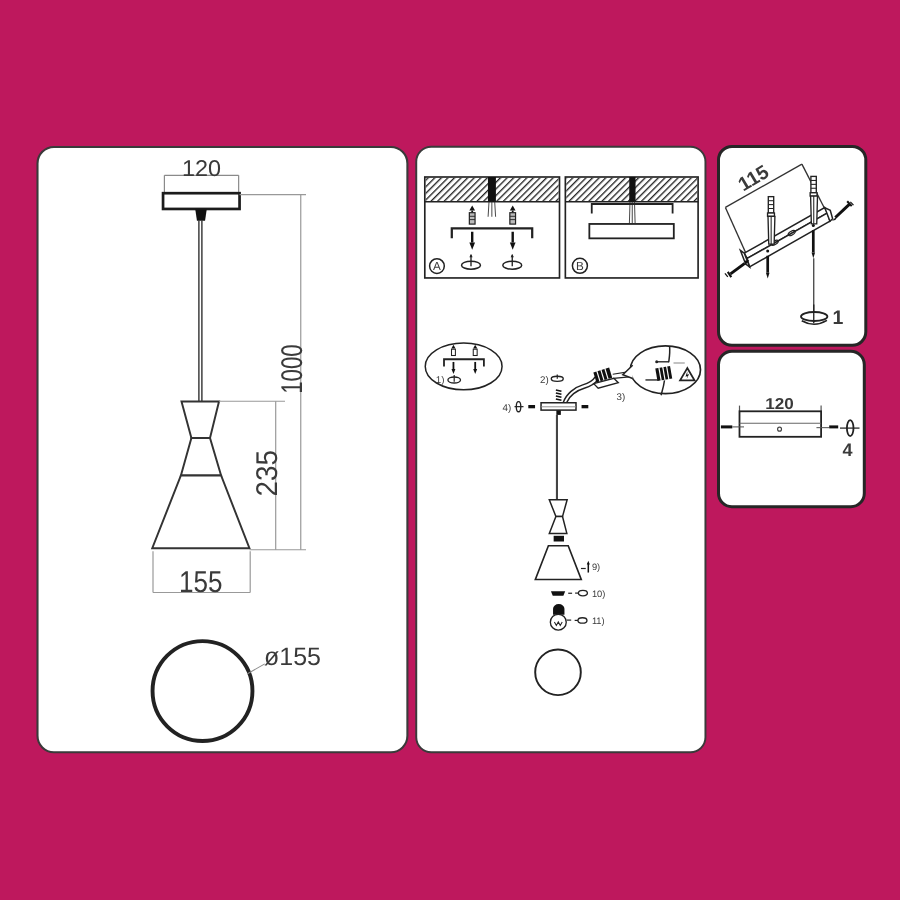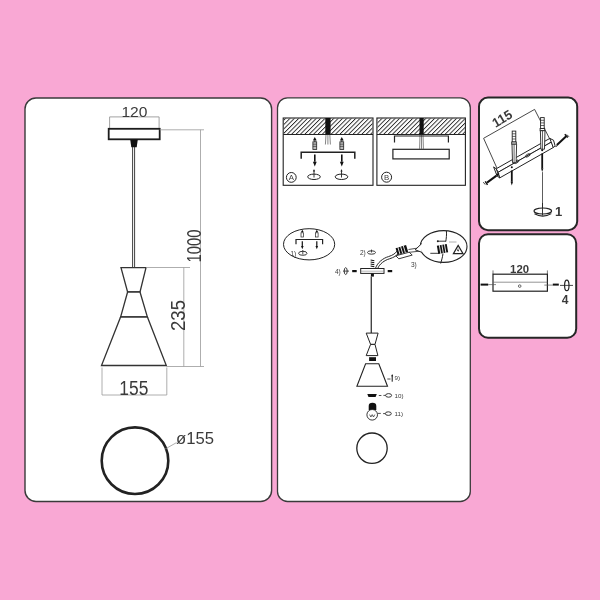--- a/index.html
+++ b/index.html
@@ -1,16 +1,16 @@
 <!DOCTYPE html>
 <html><head>
 <meta charset="utf-8">
 <style>
   html,body{margin:0;padding:0;background:#ffffff;}
-  #page{width:600px;height:600px;position:relative;background:#f9a8d4;font-family:"Liberation Sans",sans-serif;}
+  #page{width:600px;height:600px;position:relative;background:#be185d;font-family:"Liberation Sans",sans-serif;}
   svg{position:absolute;top:0;left:0;}
   text{font-family:"Liberation Sans",sans-serif;fill:#3a3a3a;}
 </style>
 </head>
 <body>
 <div id="page">
 <svg width="600" height="600" viewBox="0 0 600 600">
 <defs>
 <pattern id="hat" width="3.1" height="3.1" patternUnits="userSpaceOnUse" patternTransform="rotate(45)">
   <line x1="0" y1="0" x2="0" y2="3.1" stroke="#252525" stroke-width="1.8"></line>

